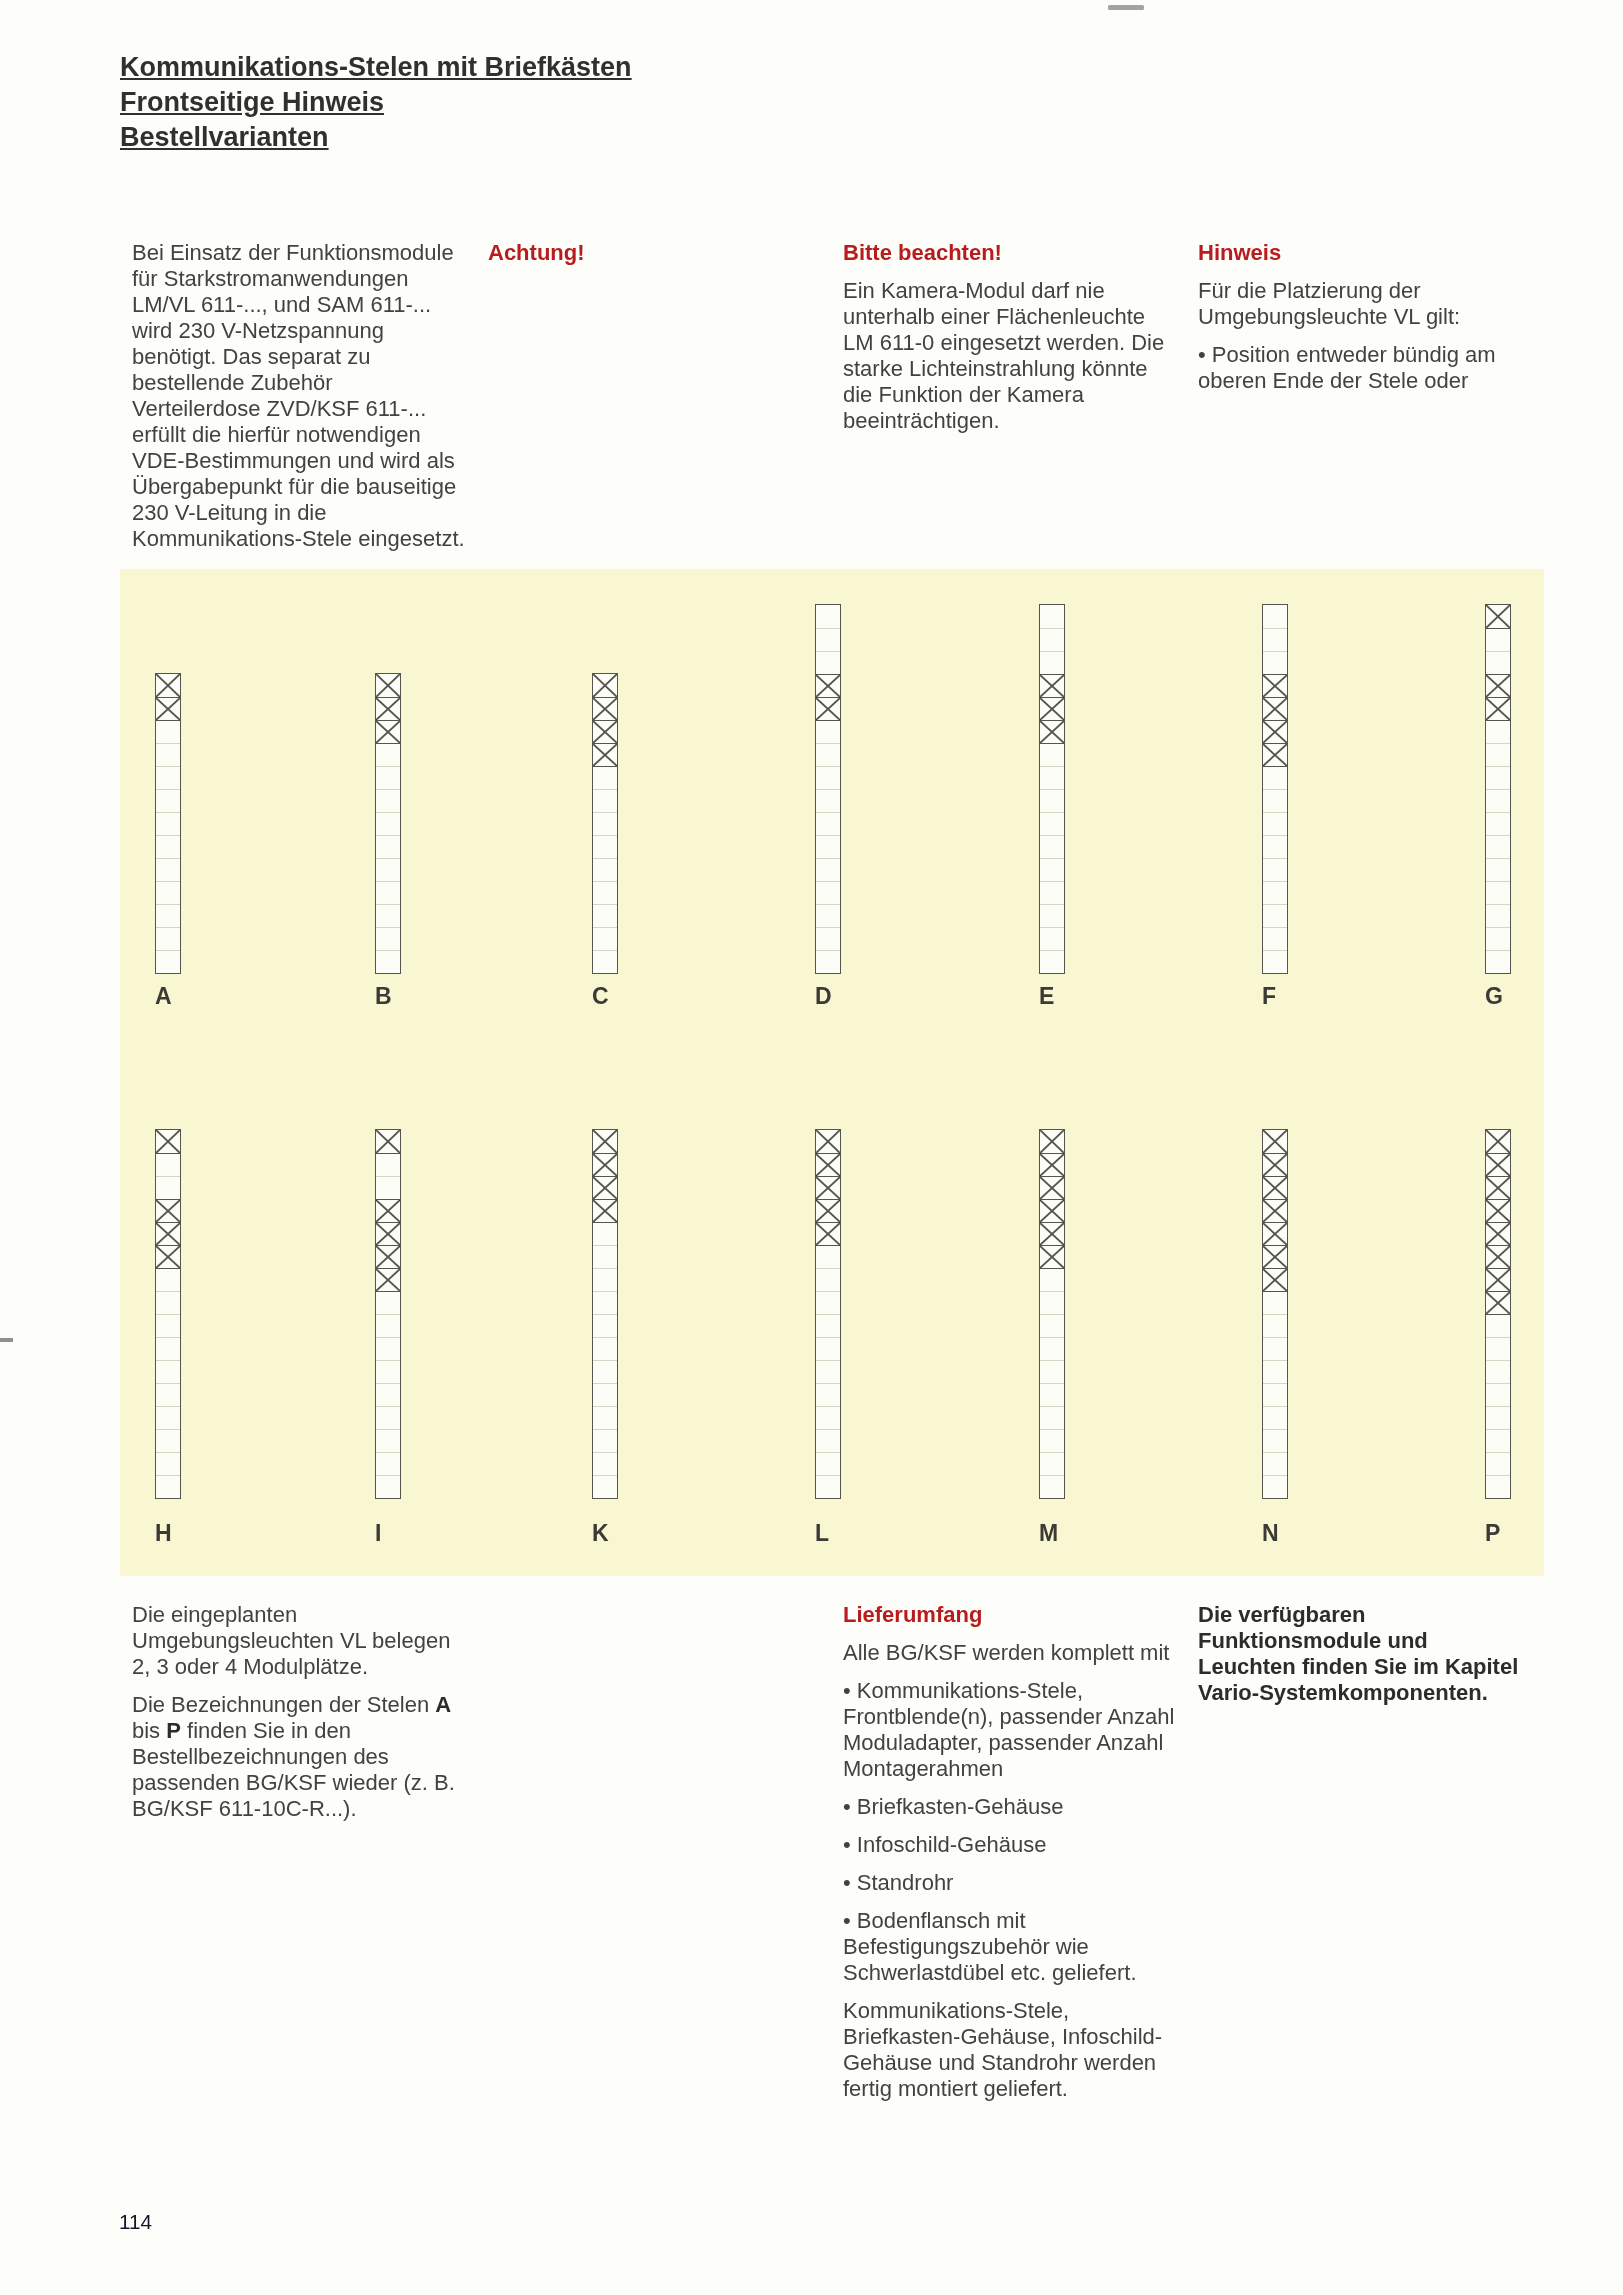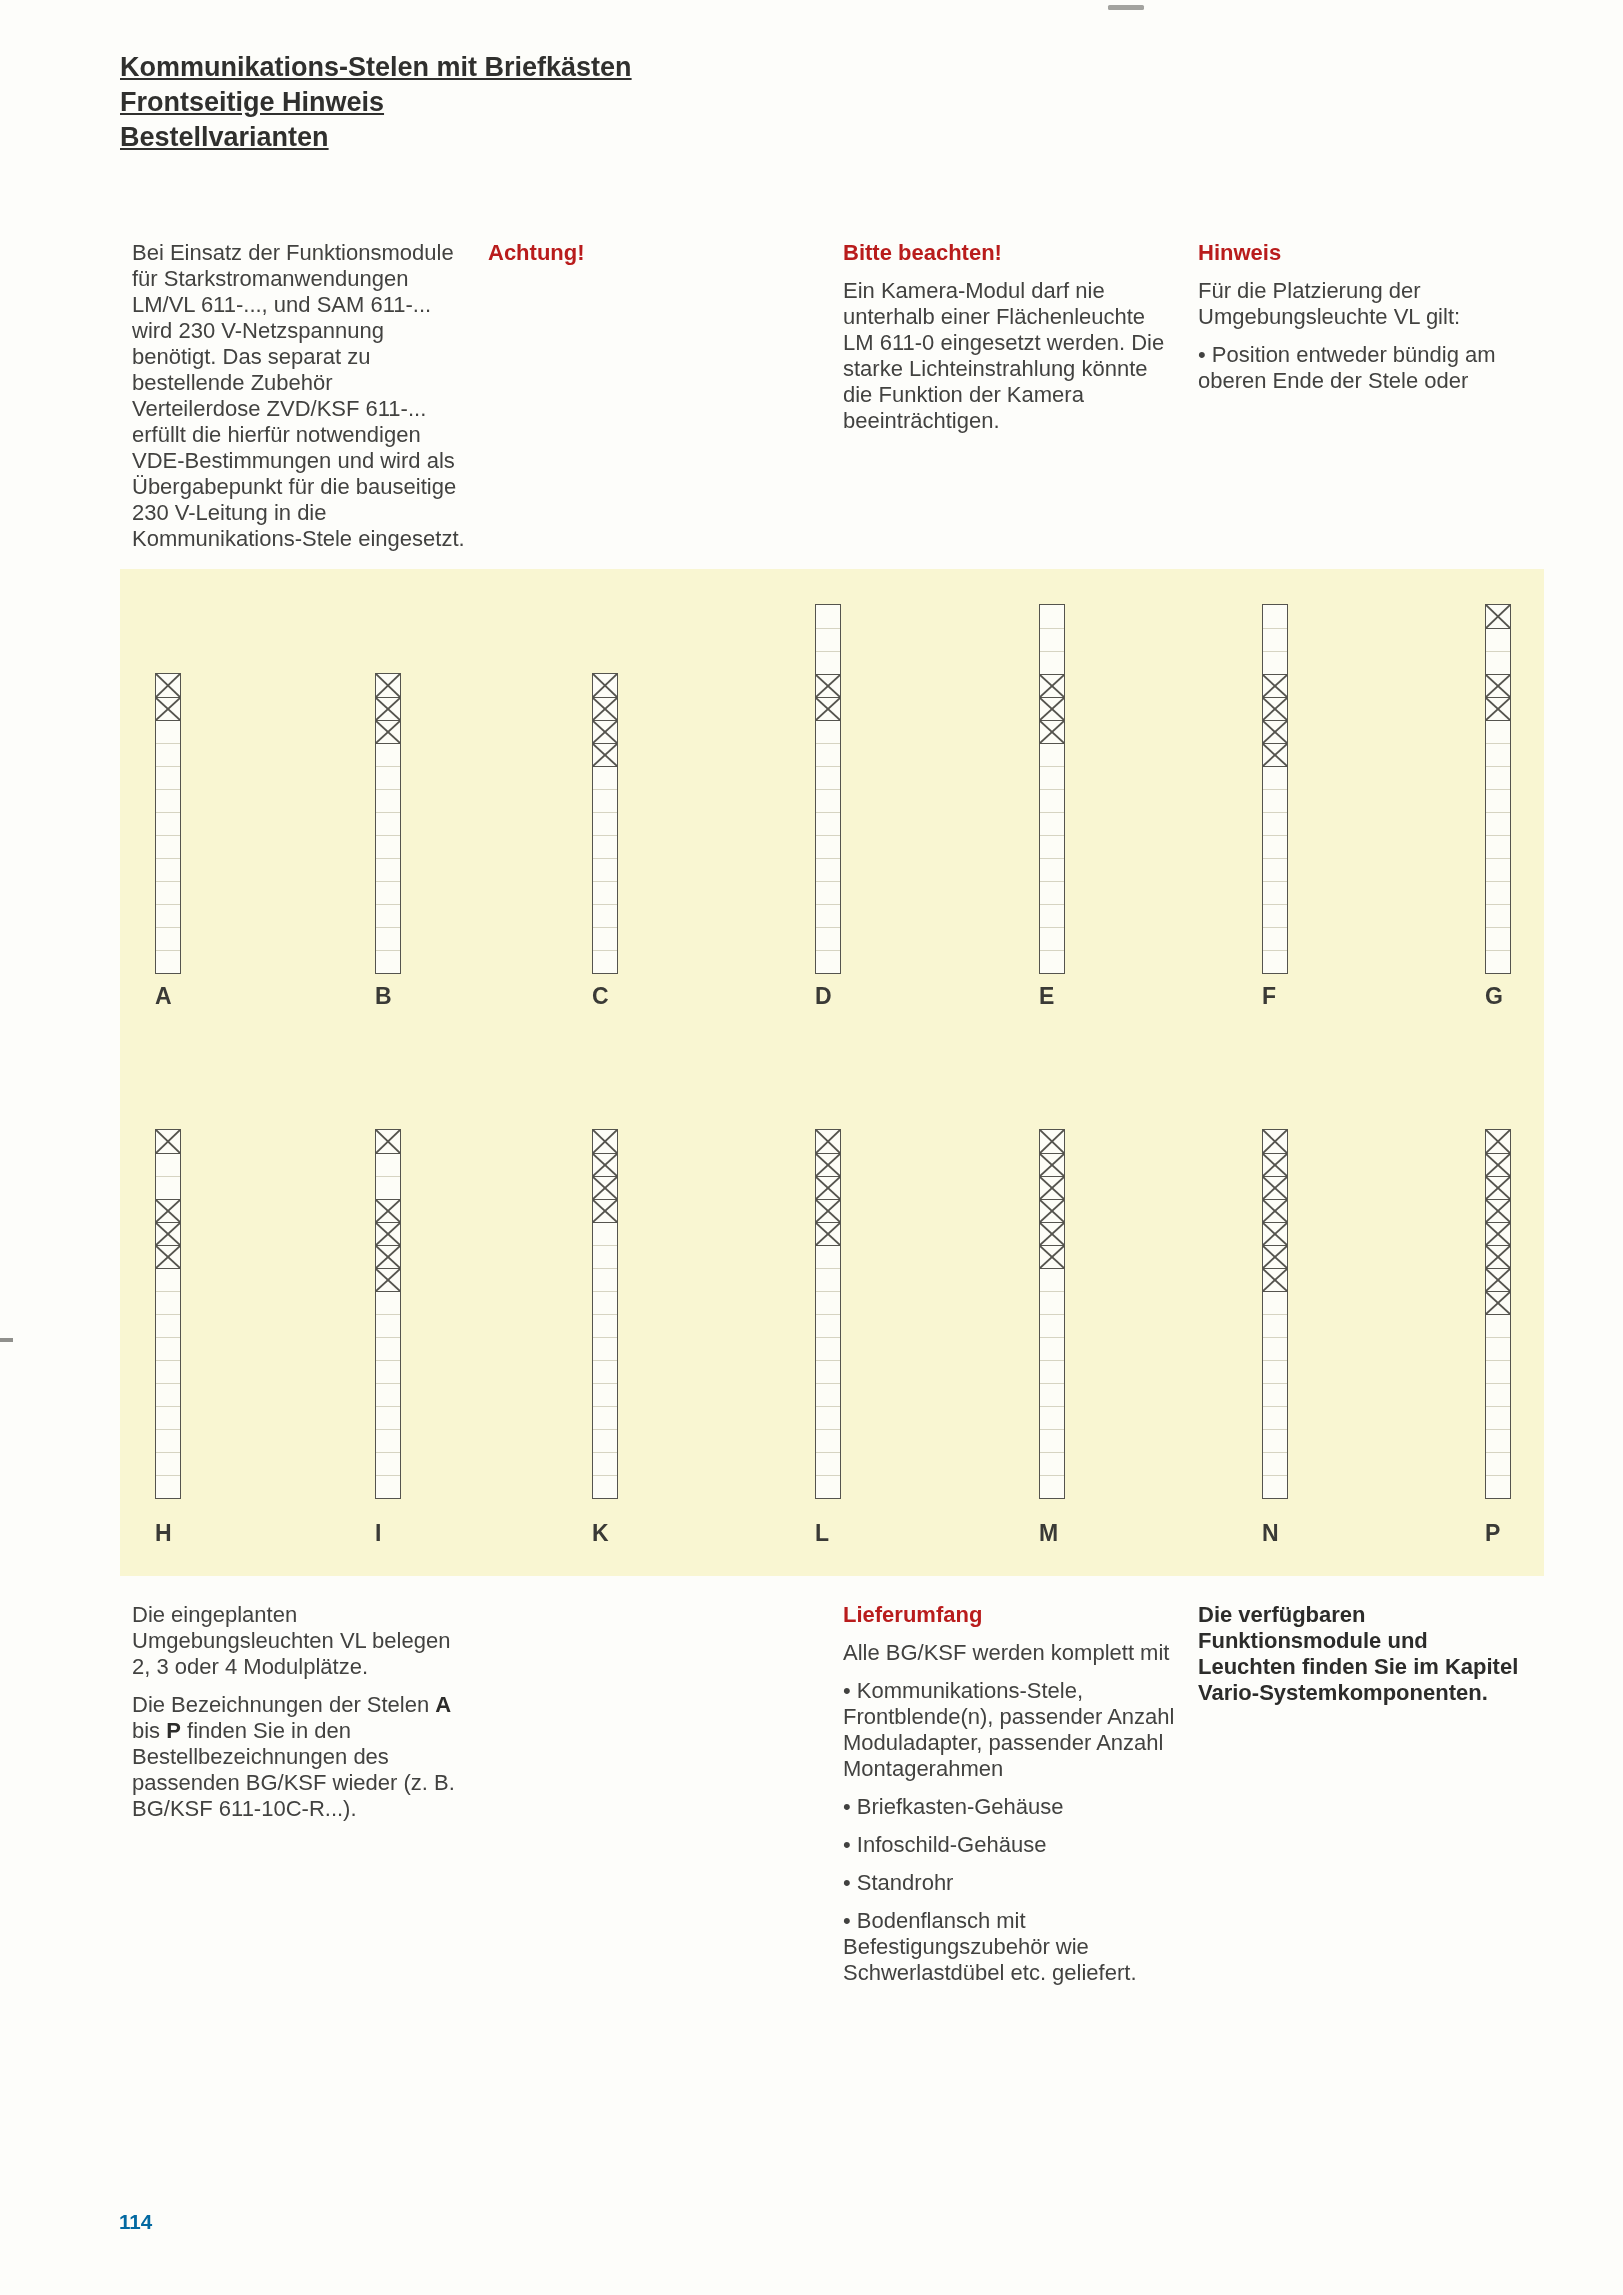--- a/index.html
+++ b/index.html
@@ -30,21 +30,21 @@
     border:1.6px solid #55544e;box-sizing:content-box;
   }
   .cell{position:relative;width:24px;height:23px;box-sizing:border-box;}
   .cell.faintline{border-top:0.8px solid #d6d4c2;}
   .cell.darkline{border-top:1.6px solid #55544e;}
   .cell svg{position:absolute;left:0;top:0;width:100%;height:100%;display:block;}
   .stele-label{
     position:absolute;font-size:23px;font-weight:bold;color:#3a3a36;
   }
   .pagenum{
-    position:absolute;left:119px;top:2210px;font-size:20.6px;color:#0369a1;font-weight:bold;
+    position:absolute;left:119px;top:2210px;font-size:20.6px;color:#0f172a;
   }
   .top-dash{
     position:absolute;left:1108px;top:4.8px;width:36px;height:5.5px;
     background:#a3a39f;border-radius:1.6px;
   }
   .edge-tick{
     position:absolute;left:0;top:1338px;width:12.7px;height:4px;background:#90908c;
   }
 </style>
 </head>
@@ -643,20 +643,21 @@
       <p><span>Die Bezeichnungen der Stelen </span><span class="b">A</span><span> bis </span><span class="b">P</span><span> finden Sie in den Bestellbezeichnungen des passenden BG/KSF wieder (z. B. BG/KSF 611-10C-R...).</span></p>
     </div>
     <div class="bottom-col" style="left: 831px;">
       <p class="col-h">Lieferumfang</p>
       <p><span>Alle BG/KSF werden komplett mit</span></p>
       <p><span>• </span><span>Kommunikations-Stele, Frontblende(n), passender Anzahl Moduladapter, passender Anzahl Montagerahmen</span></p>
       <p><span>• </span><span>Briefkasten-Gehäuse</span></p>
       <p><span>• </span><span>Infoschild-Gehäuse</span></p>
       <p><span>• </span><span>Standrohr</span></p>
       <p><span>• </span><span>Bodenflansch mit Befestigungszubehör wie Schwerlastdübel etc. geliefert.</span></p>
+      <p><span>Kommunikations-Stele, Briefkasten-Gehäuse, Infoschild-Gehäuse und Standrohr werden fertig montiert geliefert.</span></p>
     </div>
     <div class="bottom-col" style="left: 1186px;">
       <p><span class="b">Die verfügbaren Funktionsmodule und Leuchten finden Sie im Kapitel Vario-Systemkomponenten.</span></p>
     </div>
   </div>
 
 <div class="pagenum">114</div>
 
 
 </body></html>

